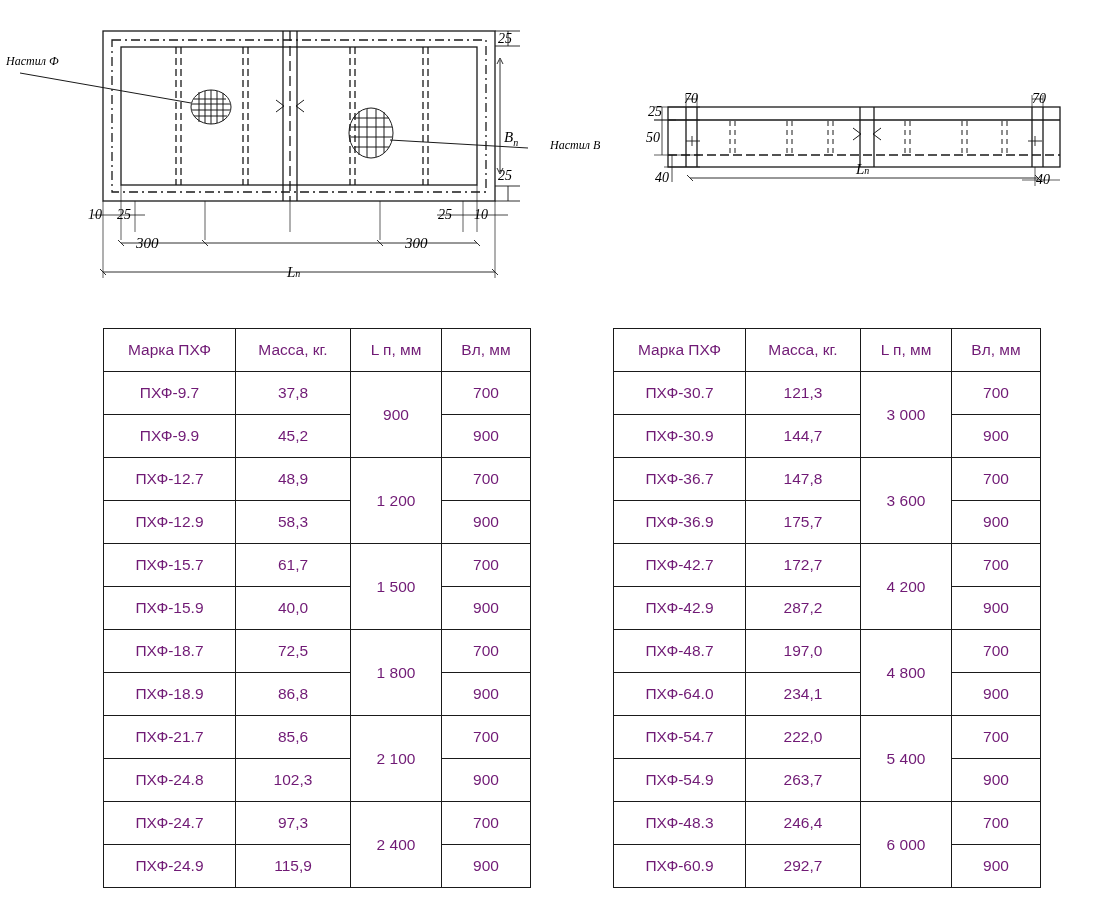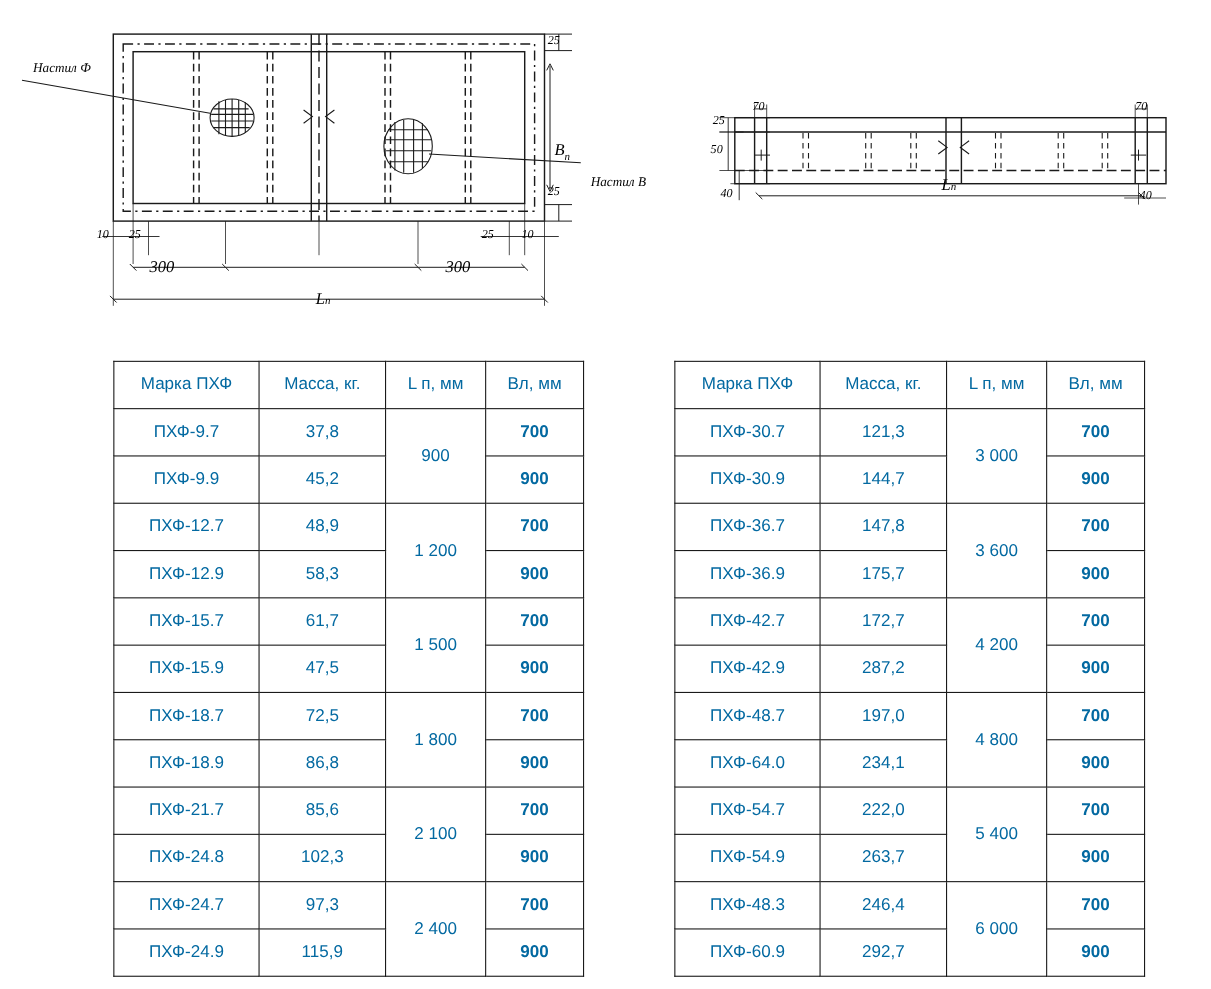--- a/index.html
+++ b/index.html
@@ -24,54 +24,54 @@
     width: 1101px;
     height: 310px;
   }
   .dwg-label {
     position: absolute;
     font-family: "Liberation Serif", serif;
     font-size: 12px;
     white-space: nowrap;
   }
   .dwg-label.italic { font-style: italic; }
-  .dwg-label.tiny { font-size: 11px; }
+  .dwg-label.tiny { font-size: 14px; }
 
   
   .tbl-wrap {
     position: absolute;
   }
   #table-left-wrap { left: 103px; top: 328px; }
   #table-right-wrap { left: 613px; top: 328px; }
 
   table.spec {
     border-collapse: collapse;
     font-family: "Liberation Sans", sans-serif;
     font-size: 15.5px;
-    color: #0369a1;
+    color: #701a75;
   }
   table.spec th,
   table.spec td {
     border: 1px solid #1a1a1a;
     text-align: center;
     vertical-align: middle;
     padding: 0;
     background: #fff;
   }
   table.spec th {
     font-weight: normal;
     height: 42px;
   }
   table.spec td {
     height: 42px;
   }
   .col-mark  { width: 131px; }
   .col-mass  { width: 114px; }
   .col-len   { width: 90px; }
-  .col-wid   { width: 88px; font-weight: bold; }
+  .col-wid   { width: 88px; }
 
   .sub { font-size: 11px; vertical-align: sub; }
 </style>
 </head>
 <body>
 
 <div id="drawings">
 
   <svg width="1101" height="310" viewBox="0 0 1101 310" style="position:absolute;left:0;top:0;">
     <g stroke="#1a1a1a" fill="none" stroke-width="1.3">
@@ -188,22 +188,22 @@
       <path d="M1032 95 L1032 107 M1043 95 L1043 107" stroke-width="0.7"></path>
 
       <path d="M1035 167 L1035 186" stroke-width="0.7"></path>
       <path d="M1022 180 L1060 180" stroke-width="0.7"></path>
 
       <path d="M690 178 L1038 178" stroke-width="0.9"></path>
       <path d="M687 175 L693 181 M1035 175 L1041 181" stroke-width="0.9"></path>
     </g>
   </svg>
 
-  <div class="dwg-label italic" style="left:30px;top:54px;text-align:center;">Настил Ф</div>
-  <div class="dwg-label italic" style="left:537px;top:138px;margin-top:20px;">Настил В</div>
+  <div class="dwg-label italic" style="left:6px;top:54px;text-align:center;">Настил Ф</div>
+  <div class="dwg-label italic" style="left:550px;top:138px;">Настил В</div>
 
   <div class="dwg-label tiny italic" style="left:498px;top:31px;">25</div>
   <div class="dwg-label tiny italic" style="left:498px;top:168px;">25</div>
 
   <div class="dwg-label tiny italic" style="left:88px;top:207px;">10</div>
   <div class="dwg-label tiny italic" style="left:117px;top:207px;">25</div>
   <div class="dwg-label tiny italic" style="left:438px;top:207px;">25</div>
   <div class="dwg-label tiny italic" style="left:474px;top:207px;">10</div>
 
   <div class="dwg-label italic" style="left:136px;top:235px;font-size:15px;">300</div>
@@ -263,21 +263,21 @@
           <td class="col-wid">900</td>
         </tr>
         <tr>
           <td class="col-mark">ПХФ-15.7</td>
           <td class="col-mass">61,7</td>
           <td class="col-len" rowspan="2">1 500</td>
           <td class="col-wid">700</td>
         </tr>
         <tr>
           <td class="col-mark">ПХФ-15.9</td>
-          <td class="col-mass">47,5</td>
+          <td class="col-mass">40,0</td>
           <td class="col-wid">900</td>
         </tr>
         <tr>
           <td class="col-mark">ПХФ-18.7</td>
           <td class="col-mass">72,5</td>
           <td class="col-len" rowspan="2">1 800</td>
           <td class="col-wid">700</td>
         </tr>
         <tr>
           <td class="col-mark">ПХФ-18.9</td>

